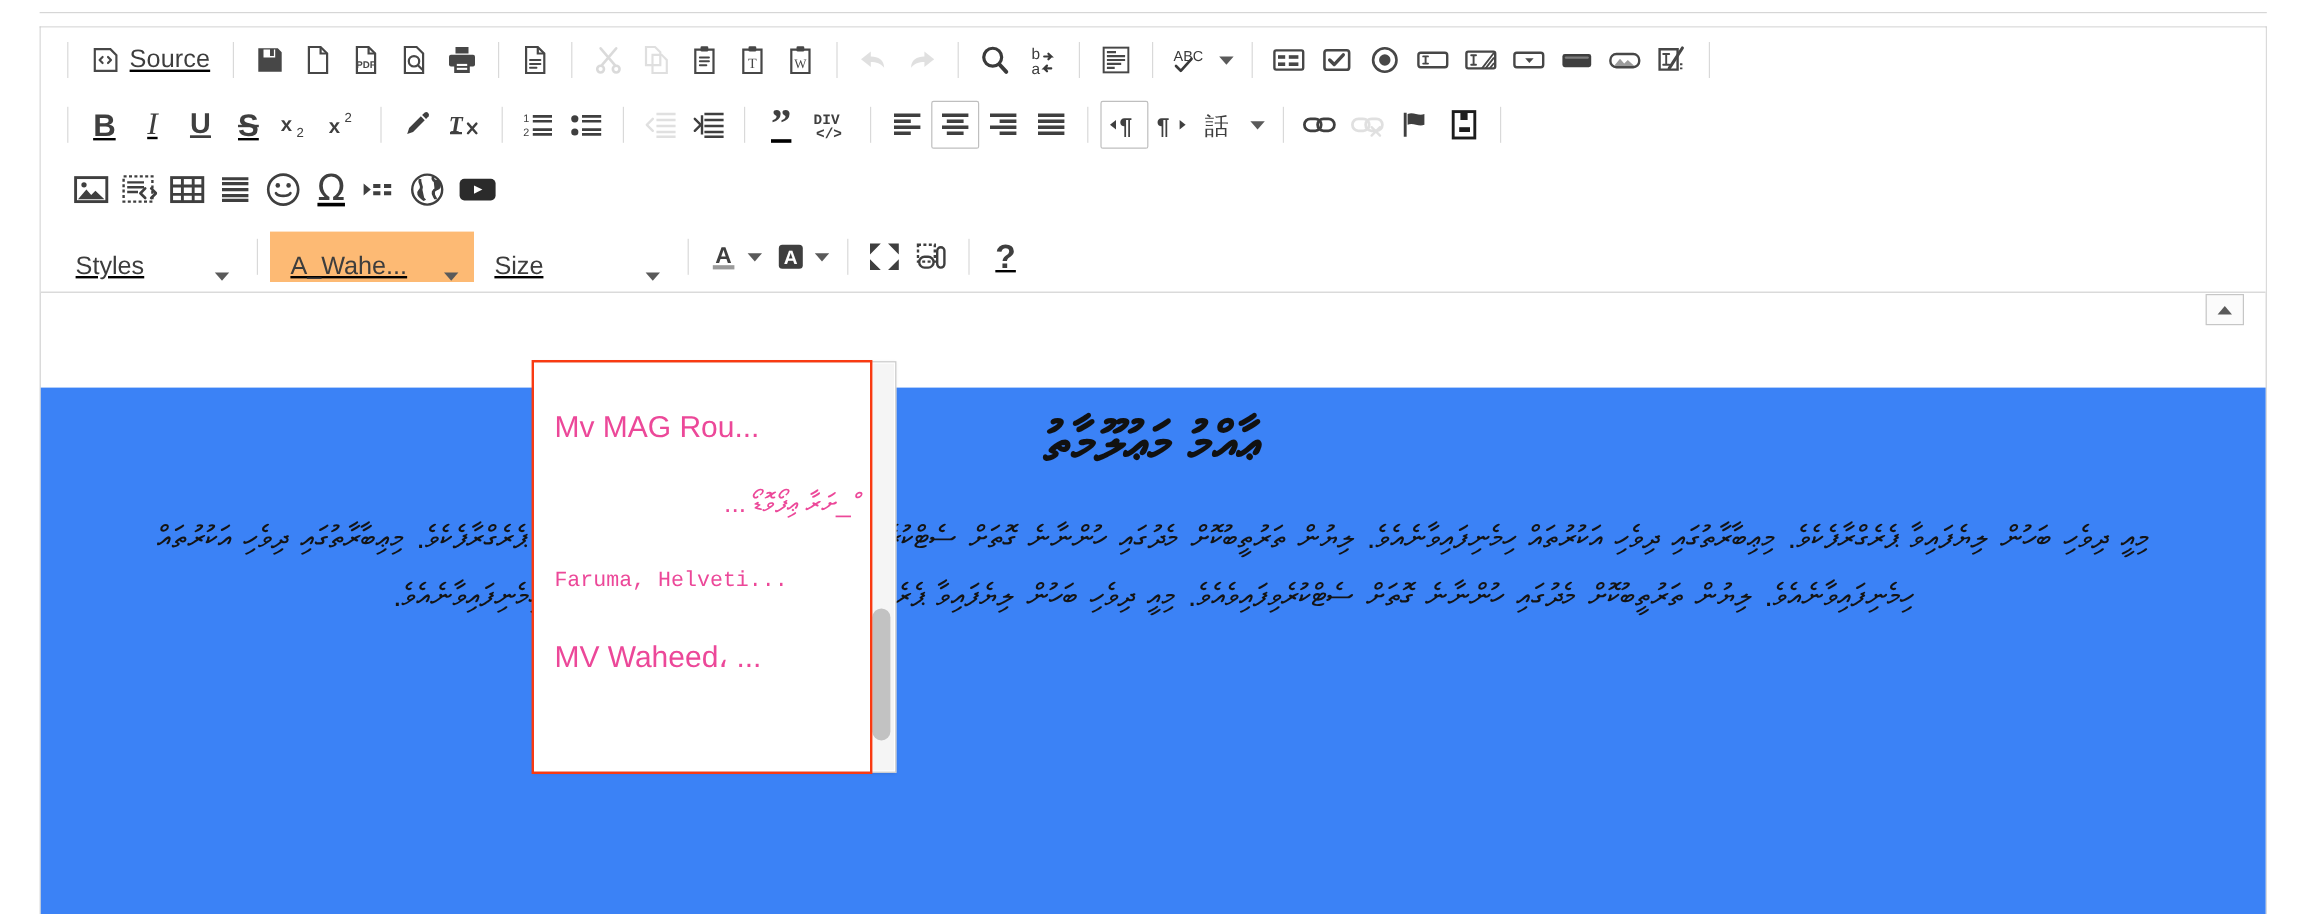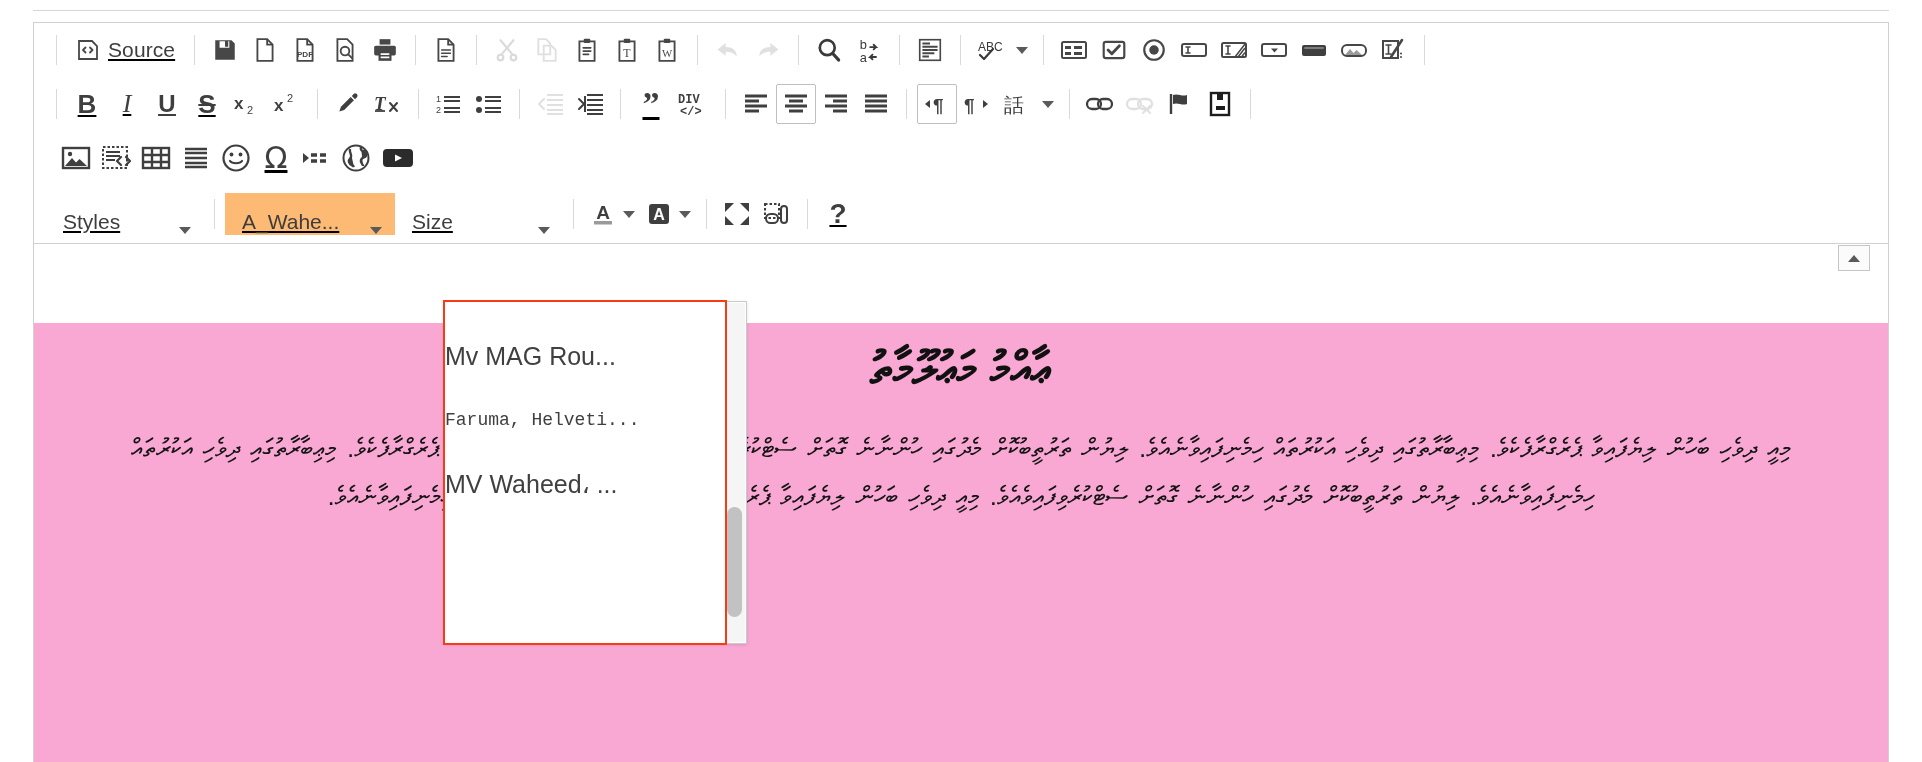--- a/index.html
+++ b/index.html
@@ -148,24 +148,24 @@
     width: 282px;
     height: 341px;
     overflow: hidden;
     box-sizing: border-box;
     border-right: 1px solid #e2e2e2;
   }
   .dd-item {
     height: 64px;
     display: flex;
     align-items: center;
-    padding: 0 0;
+    padding: 0 17px;
     box-sizing: border-box;
     font-size: 25px;
-    color: #404040;
+    color: #ec4899;
     white-space: nowrap;
     overflow: hidden;
     cursor: default;
   }
   .dd-item.serif { font-family: Liberation Mono, monospace; font-size: 18px; }
   .dd-item.thaana {
     direction: rtl;
     justify-content: flex-start;
     font-size: 22px;
   }
@@ -198,21 +198,21 @@
     pointer-events: none;
   }
 
   
   .doc {
     position: absolute;
     left: 0;
     top: 300px;
     width: 100%;
     bottom: 0;
-    background: #f9a8d4;
+    background: #3b82f6;
     overflow: hidden;
   }
   .doc-inner {
     direction: rtl;
     padding: 6px 34px 0 34px;
     box-sizing: border-box;
   }
   .doc-h1 {
     text-align: center;
     font-size: 46px;
@@ -922,20 +922,21 @@
         <div class="doc-h1">ޢާއްމު މަޢުލޫމާތު</div>
         <div class="doc-p">މިއީ ދިވެހި ބަހުން ލިޔެފައިވާ ޕެރެގްރާފެކެވެ. މިޢިބާރާތުގައި ދިވެހި އަކުރުތައް ހިމެނިފައިވާނެއެވެ. ލިޔުން ތަރުތީބުކޮށް މެދުގައި ހުންނާނެ ގޮތަށް ސެޓްކުރެވިފައިވެއެވެ. މިއީ ދިވެހި ބަހުން ލިޔެފައިވާ ޕެރެގްރާފެކެވެ. މިޢިބާރާތުގައި ދިވެހި އަކުރުތައް ހިމެނިފައިވާނެއެވެ. ލިޔުން ތަރުތީބުކޮށް މެދުގައި ހުންނާނެ ގޮތަށް ސެޓްކުރެވިފައިވެއެވެ. މިއީ ދިވެހި ބަހުން ލިޔެފައިވާ ޕެރެގްރާފެކެވެ. މިޢިބާރާތުގައި ދިވެހި އަކުރުތައް ހިމެނިފައިވާނެއެވެ.</div>
       </div>
     </div>
 
   </div>
 
   <div class="dropdown">
     <div class="dd-inner">
       <div class="dd-item">Mv MAG Rou...</div>
+      <div class="dd-item thaana">ް_ށަރާ ޢިފޯވޮޑޯ ...</div>
       <div class="dd-item serif">Faruma,  Helveti...</div>
       <div class="dd-item">MV  Waheed،  ...</div>
     </div>
     <div class="dd-scroll-track">
       <div class="dd-scroll-thumb"></div>
     </div>
   </div>
 
   <div class="dd-highlight"></div>
 

